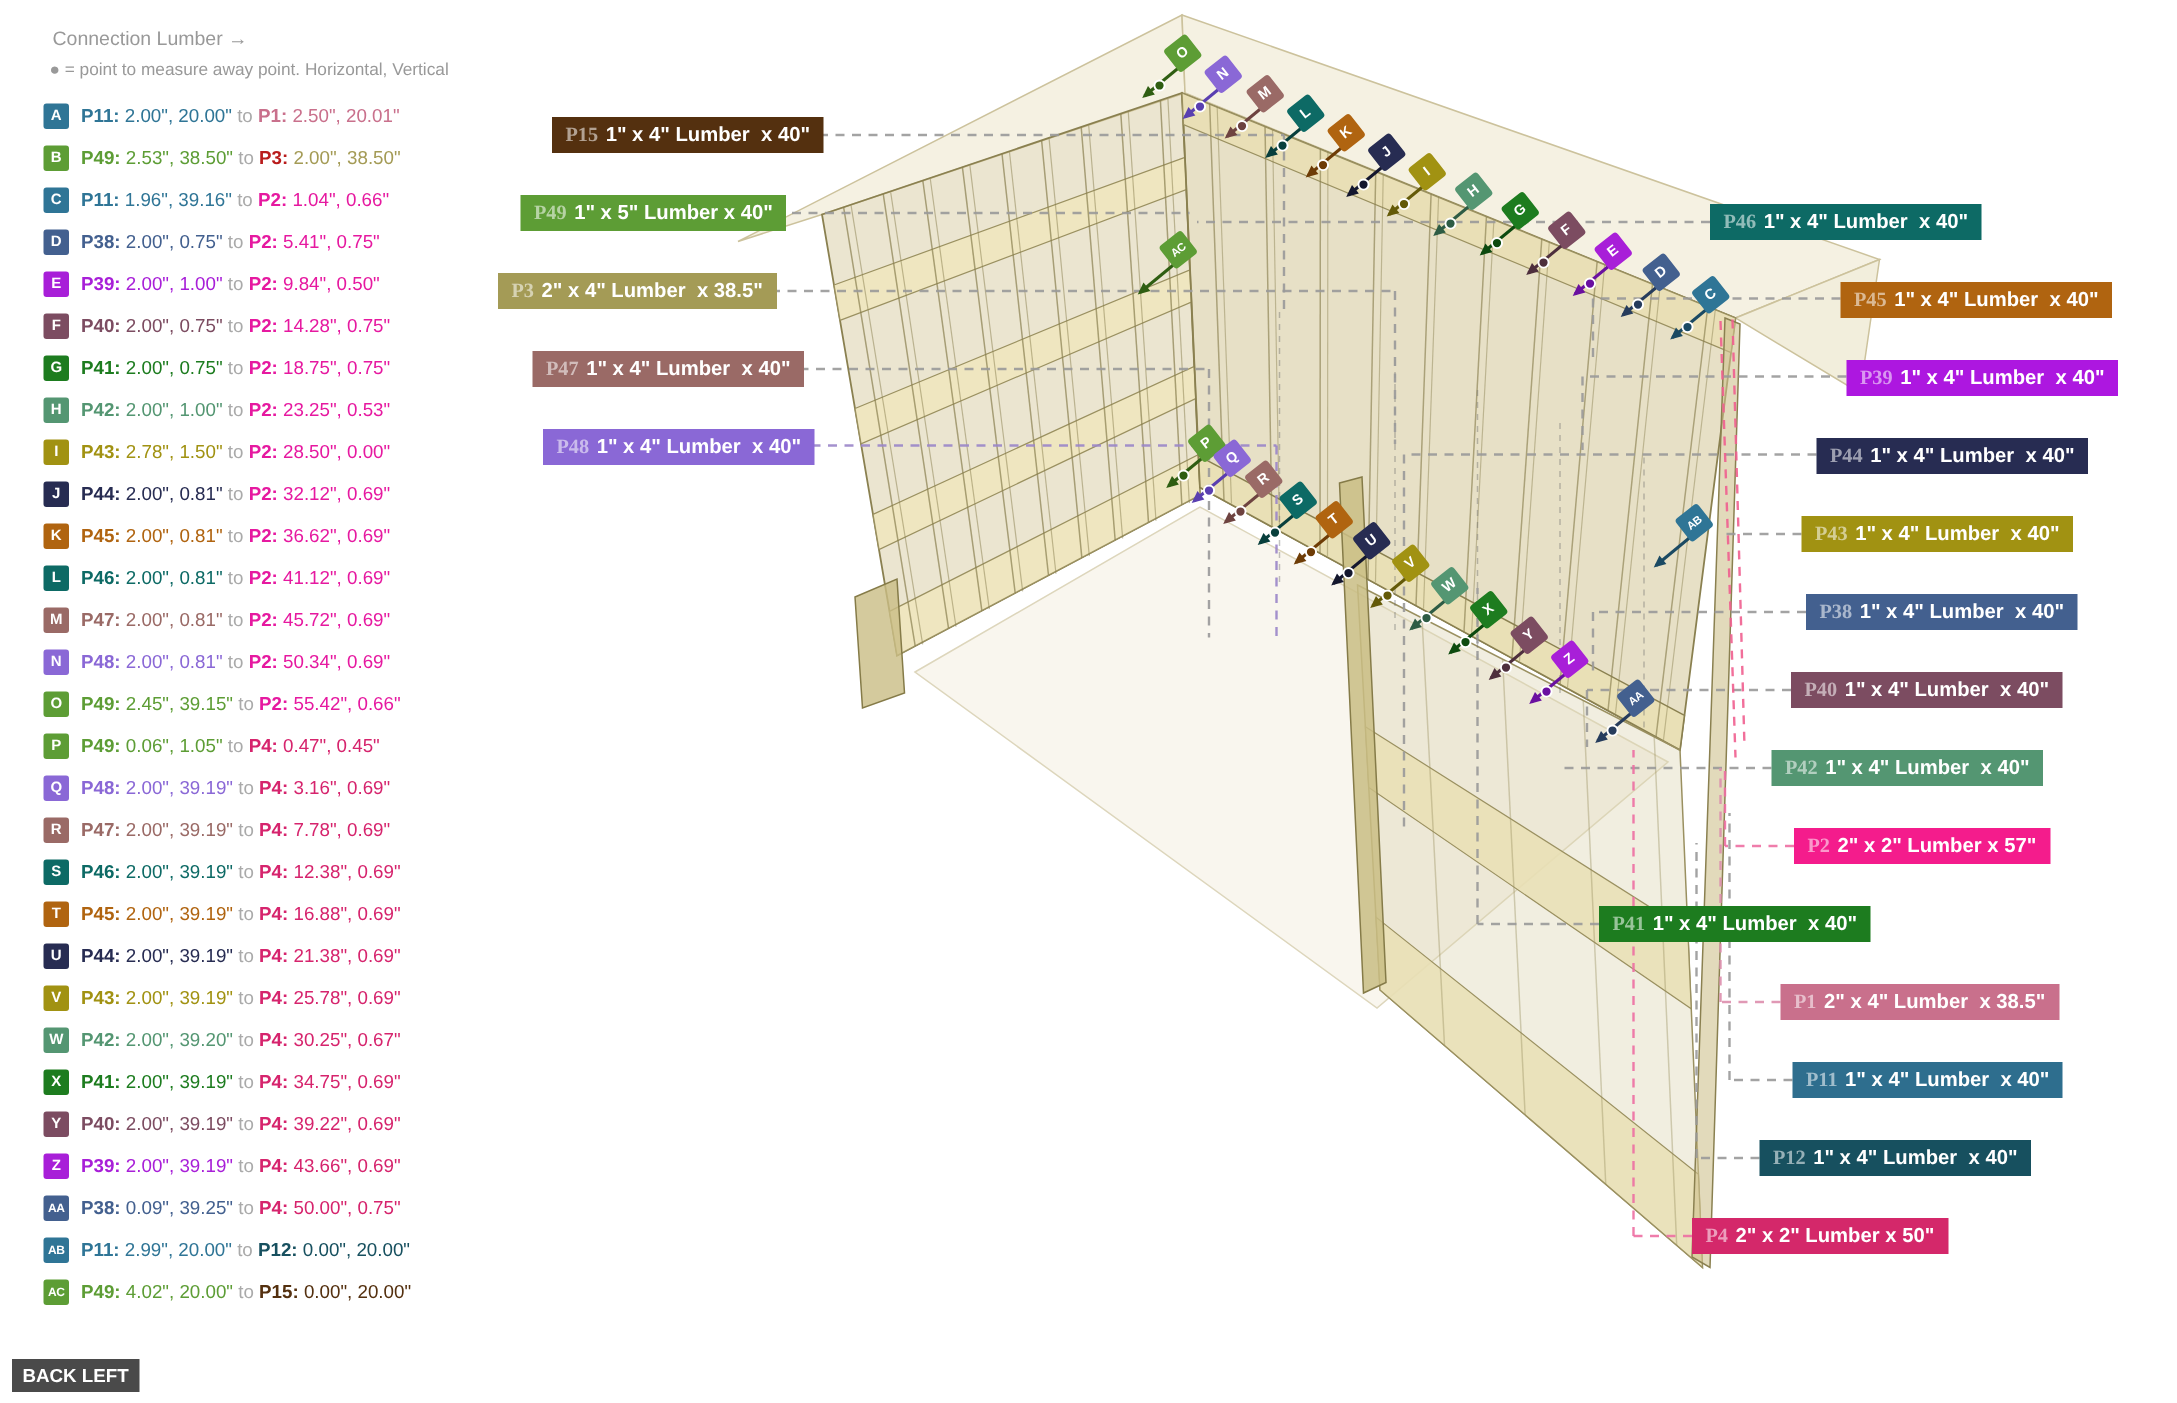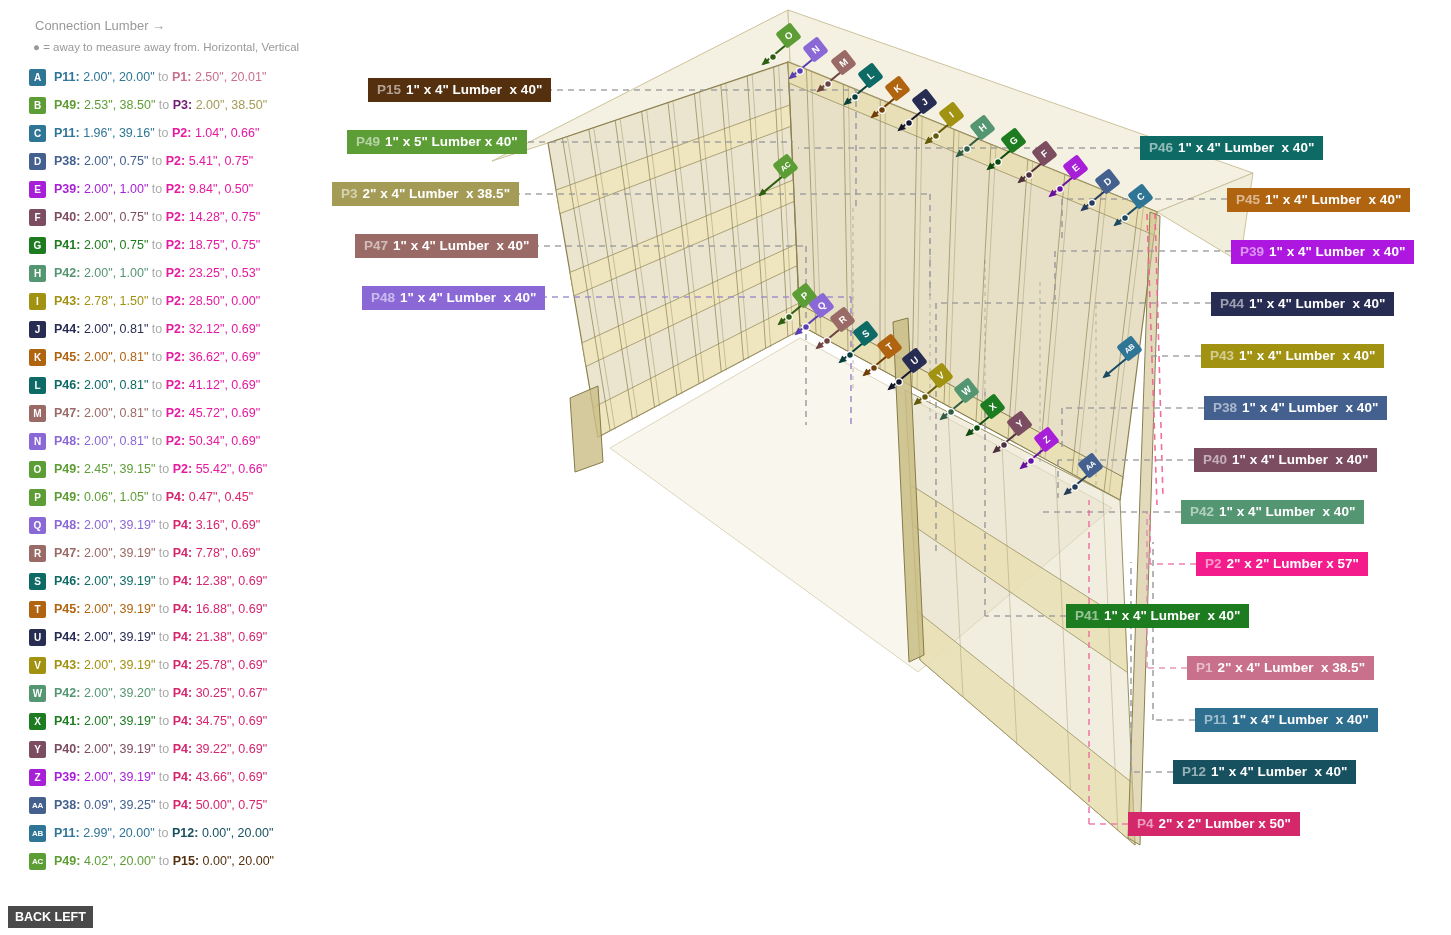--- a/index.html
+++ b/index.html
@@ -10,21 +10,21 @@
   #rows{position:absolute;left:29px;top:63px;}
   .row{height:28px;display:flex;align-items:center;}
   .rletter{width:17px;height:17px;border-radius:2px;color:#fff;font-weight:bold;font-size:10px;
            display:flex;align-items:center;justify-content:center;margin-right:8px;flex:0 0 17px;}
   .rletter.two{font-size:8px;letter-spacing:-0.3px;}
   .rtext{font-size:12.5px;white-space:pre;}
   .rtext .to{color:#aaa;}
   .rtext b{font-weight:bold;}
   .plabel{position:absolute;height:24px;line-height:24px;padding:0 9px;color:#fff;font-weight:bold;
           font-size:13.5px;white-space:pre;}
-  .plabel .pid{color:rgba(255,255,255,0.55);margin-right:5px;}
+  .plabel .pid{color:rgba(255,255,255,0.55);margin-right:5px;font-family:Liberation Serif, serif;}
   .dbadge{position:absolute;width:19px;height:19px;border-radius:2.5px;color:#fff;font-weight:bold;
           font-size:9.5px;display:flex;align-items:center;justify-content:center;
           transform:rotate(-38deg);}
   .dbadge.two{font-size:7.5px;letter-spacing:-0.3px;}
   #backleft{position:absolute;left:8px;top:906px;background:#4a4a4a;color:#fff;font-weight:bold;
             font-size:12.5px;padding:4px 7px;cursor:pointer;}
   svg{position:absolute;left:0;top:0;}
 </style>
 </head>
 <body>
@@ -206,29 +206,29 @@
       <line x1="1044" y1="449" x2="1021" y2="468" stroke="#6a10a0" stroke-width="2"></line>
       <polygon points="1019.4580764967458,469.27376289399257 1027.9185437189492,466.95417362387974 1023.3329973005759,461.40324901216474" fill="#6a10a0" fill-opacity="1" stroke="none" stroke-width="0"></polygon>
       <circle cx="1031" cy="461" r="3.4" fill="#6a10a0" stroke="#ffffff" stroke-width="1.3"></circle>
       <line x1="1088" y1="475" x2="1065" y2="494" stroke="#263c5c" stroke-width="2"></line>
       <polygon points="1063.458076496746,495.27376289399257 1071.9185437189492,492.95417362387974 1067.332997300576,487.40324901216474" fill="#263c5c" fill-opacity="1" stroke="none" stroke-width="0"></polygon>
       <circle cx="1075" cy="487" r="3.4" fill="#263c5c" stroke="#ffffff" stroke-width="1.3"></circle>
       <line x1="1127" y1="358" x2="1104" y2="377" stroke="#1b4a63" stroke-width="2"></line>
       <polygon points="1102.458076496746,378.27376289399257 1110.9185437189492,375.95417362387974 1106.332997300576,370.40324901216474" fill="#1b4a63" fill-opacity="1" stroke="none" stroke-width="0"></polygon>
     </svg>
   <div class="hdr">Connection Lumber →</div>
-  <div class="legend">● = away to measure away from. Horizontal, Vertical</div>
+  <div class="legend">● = point to measure away point. Horizontal, Vertical</div>
   <div id="rows">
       <div class="row">
         <span class="rletter" style="background: rgb(47, 117, 150);">A</span>
         <span class="rtext"><b style="color: rgb(47, 117, 150);">P11: </b><span style="color: rgb(47, 117, 150);">2.00", 20.00"</span><span class="to"> to </span><b style="color: rgb(201, 112, 140);">P1: </b><span style="color: rgb(201, 112, 140);">2.50", 20.01"</span></span>
       </div>
       <div class="row">
         <span class="rletter" style="background: rgb(93, 157, 53);">B</span>
-        <span class="rtext"><b style="color: rgb(93, 157, 53);">P49: </b><span style="color: rgb(93, 157, 53);">2.53", 38.50"</span><span class="to"> to </span><b style="color: #701a75; margin-top: 32px;">P3: </b><span style="color: rgb(164, 155, 86);">2.00", 38.50"</span></span>
+        <span class="rtext"><b style="color: rgb(93, 157, 53);">P49: </b><span style="color: rgb(93, 157, 53);">2.53", 38.50"</span><span class="to"> to </span><b style="color: #b91c1c; margin-top: 32px;">P3: </b><span style="color: rgb(164, 155, 86);">2.00", 38.50"</span></span>
       </div>
       <div class="row">
         <span class="rletter" style="background: rgb(47, 117, 150);">C</span>
         <span class="rtext"><b style="color: rgb(47, 117, 150);">P11: </b><span style="color: rgb(47, 117, 150);">1.96", 39.16"</span><span class="to"> to </span><b style="color: rgb(230, 25, 160);">P2: </b><span style="color: rgb(230, 25, 160);">1.04", 0.66"</span></span>
       </div>
       <div class="row">
         <span class="rletter" style="background: rgb(67, 96, 143);">D</span>
         <span class="rtext"><b style="color: rgb(67, 96, 143);">P38: </b><span style="color: rgb(67, 96, 143);">2.00", 0.75"</span><span class="to"> to </span><b style="color: rgb(230, 25, 160);">P2: </b><span style="color: rgb(230, 25, 160);">5.41", 0.75"</span></span>
       </div>
       <div class="row">

